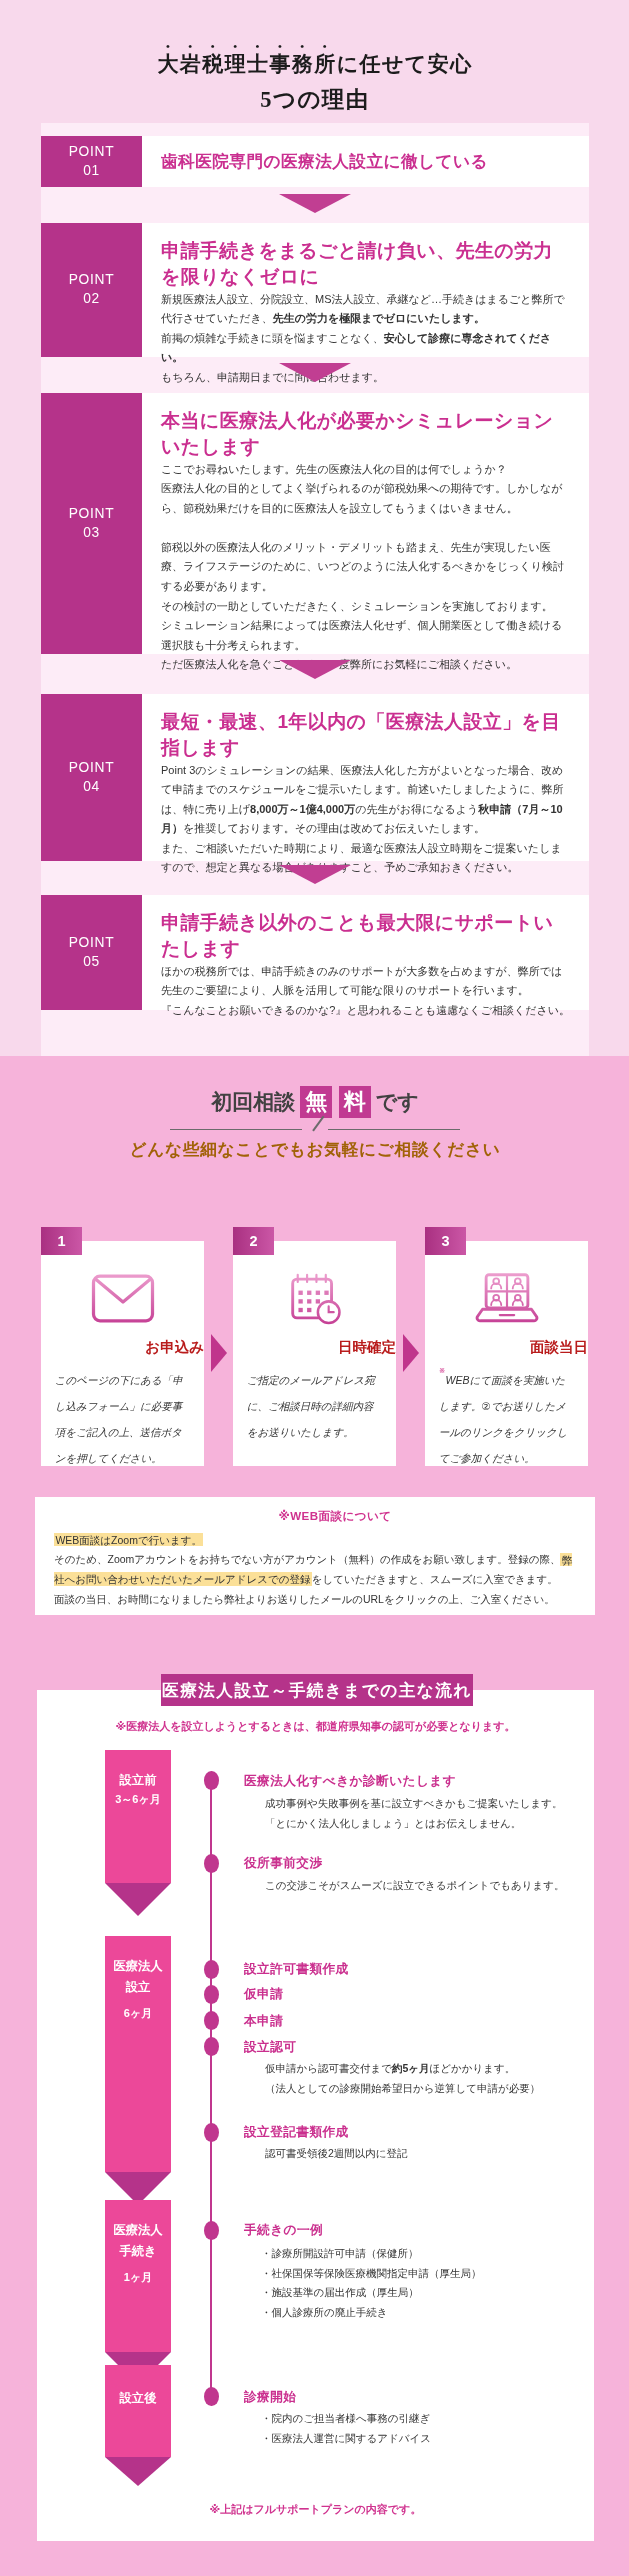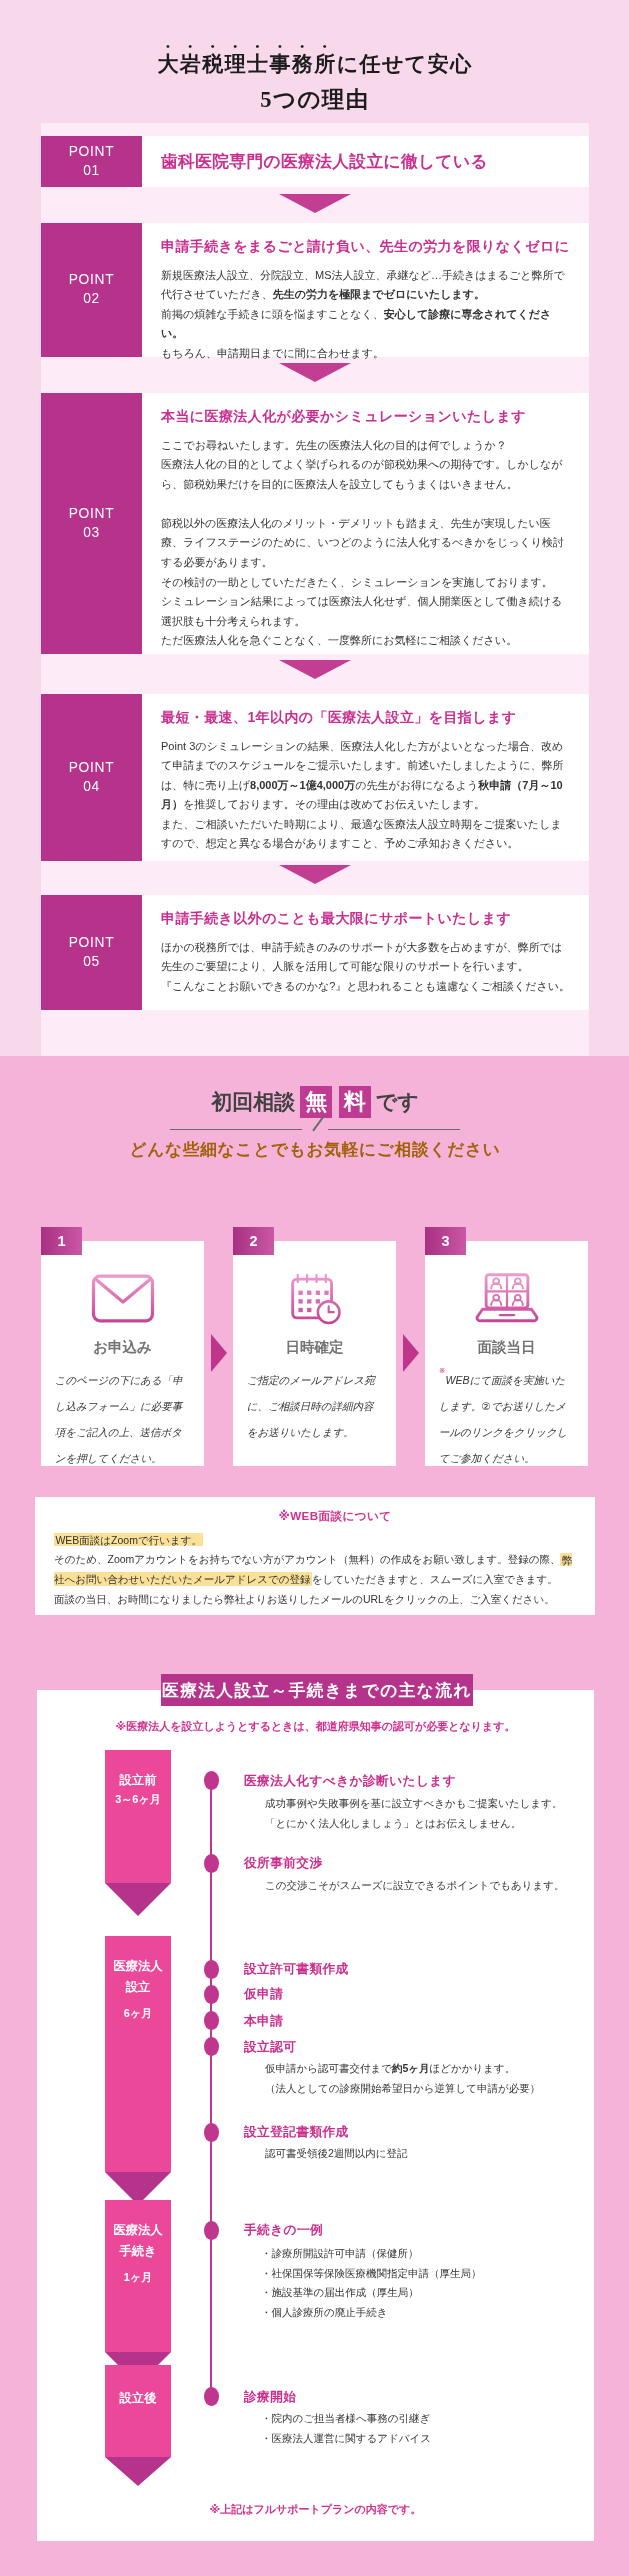--- a/index.html
+++ b/index.html
@@ -20,22 +20,22 @@
   .main-title .t2 { font-size:22.5px; font-weight:700; margin-top:5.8px; letter-spacing:1.4px; }
   .em-dots { -webkit-text-emphasis:filled dot; -webkit-text-emphasis-position:over; 
              text-emphasis:filled dot; text-emphasis-position:over right; }
 
   
   .point-row { position:absolute; left:41px; width:548px; display:flex; }
   .point-label { width:101px; flex:none; background:#b5338a; color:#fff; display:flex;
     flex-direction:column; align-items:center; justify-content:center;
     font-size:13.8px; letter-spacing:0.7px; line-height:1.35; font-weight:400; }
   .point-content { flex:1; background:#fff; padding:14.5px 17.4px 0 19px; }
-  .point-title { color:#ca2f90; font-weight:700; font-size:14px; letter-spacing:0.4px; }
-  .point-body  { margin-top:10px; font-size:11px; line-height:19.6px; color:#333; }
+  .point-title { color:#ca2f90; font-weight:700; font-size:19px; letter-spacing:0.4px; }
+  .point-body  { margin-top:0; font-size:11px; line-height:19.6px; color:#333; }
   .point-body p { white-space:pre-line; }
   #p1 { top:136px; height:51px; }
   #p1 .point-content { display:flex; align-items:center; padding-top:0; }
   #p1 .point-title { font-size:16.7px; }
   #p2 { top:223px; height:134px; }
   #p3 { top:393px; height:261px; }
   #p3 .para2 { margin-top:19.6px; }
   #p4 { top:694px; height:167px; }
   #p5 { top:895px; height:115px; }
   .tri-down { position:absolute; left:279px; width:0; height:0;
@@ -59,21 +59,21 @@
   .free-note { position:absolute; top:1169px; left:0; width:100%; text-align:center;
     font-size:11.6px; font-weight:600; color:#333; line-height:21px; white-space:pre-line; }
 
   
   .step-card { position:absolute; top:1241px; width:163px; height:225px; background:#fff; }
   #step1{left:41px} #step2{left:233px} #step3{left:425px}
   .step-num { position:absolute; top:-13.8px; left:0; width:41px; height:27.5px;
     background:linear-gradient(to right,#a93081,#cb57a6); color:#fff;
     font-size:14.5px; font-weight:700; display:flex; align-items:center; justify-content:center; }
   .step-icon { display:block; margin:27.5px auto 0; }
-  .step-title { text-align:center; color:#737373; font-size:14.5px; font-weight:700; margin-top:10px; }
+  .step-title { text-align:right; color:#b91c1c; font-size:14.5px; font-weight:700; margin-top:10px; }
   .step-body { margin:10px 13.8px 0; font-size:10.5px; line-height:26px; color:#333;font-style:italic; }
   .sup-mark { color:#d8569f; font-size:8px; vertical-align:top; line-height:1; }
   .step-arrow { position:absolute; top:1334px; width:0; height:0;
     border-top:19px solid transparent; border-bottom:19px solid transparent;
     border-left:16px solid #c0358c; }
   #sarrow1{left:211px} #sarrow2{left:403px}
 
   
   .web-box { position:absolute; left:35px; top:1497px; width:560px; height:118px; background:#fff; }
   .web-title { text-align:center; margin-top:11.6px; font-size:11.6px; font-weight:700; color:#d0338f; letter-spacing:0.4px;padding-left:40px; }

